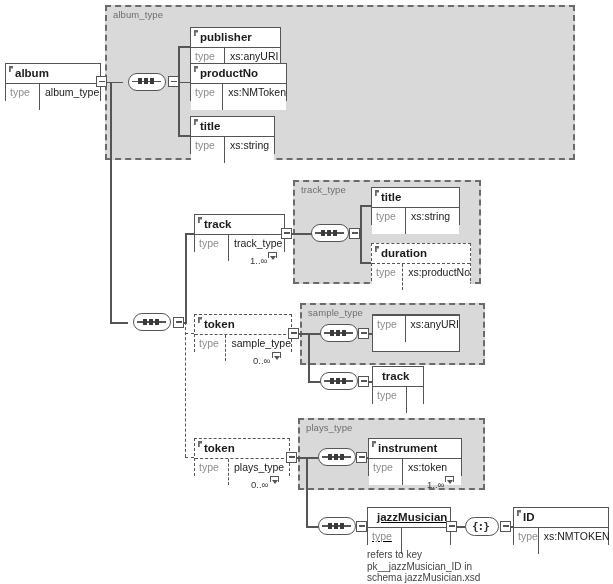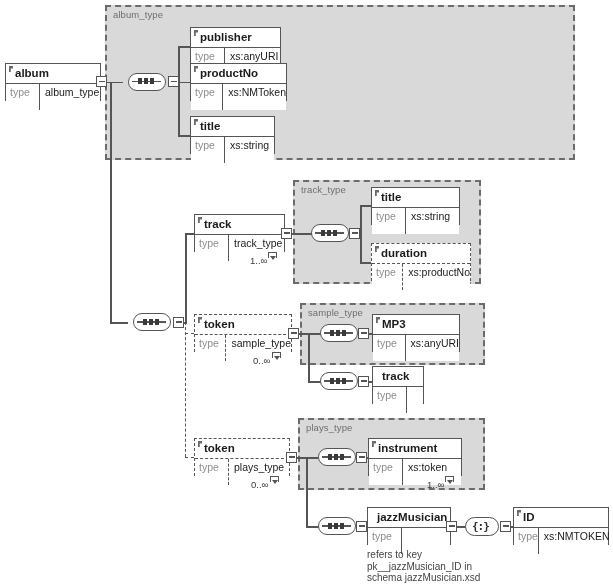--- a/index.html
+++ b/index.html
@@ -407,21 +407,20 @@
     <div class="trow">
       <span class="tkey">type</span>
       <span class="tval">sample_type</span>
     </div>
   </div>
   <div class="minus" style="left:288px;top:327.5px;"></div>
   <div class="cardarrow" style="left:272px;top:352px;"></div>
   <div class="card" style="left:253px;top:355px;">0..∞</div>
 
   <div class="node" style="left:372px;top:314px;width:88px;height:38px;">
-    <div class="nname"><span class="flag"></span><span>MP3</span></div>
     <div class="trow">
       <span class="tkey">type</span>
       <span class="tval">xs:anyURI</span>
     </div>
   </div>
 
   <div class="node" style="left:372px;top:366px;width:52px;height:38px;">
     <div class="nname"><span>track</span></div>
     <div class="trow">
       <span class="tkey">type</span>
@@ -443,21 +442,21 @@
   <div class="node multi" style="left:368px;top:438px;width:94px;height:38px;">
     <div class="nname"><span class="flag"></span><span>instrument</span></div>
     <div class="trow">
       <span class="tkey">type</span>
       <span class="tval">xs:token</span>
     </div>
   </div>
   <div class="cardarrow" style="left:445px;top:476px;"></div>
   <div class="card" style="left:427px;top:479px;">1..∞</div>
 
-  <div class="node" style="left:367px;top:507px;width:84px;height:38px;">
+  <div class="node" style="left:367px;top:507px;width:84px;height:38px;text-decoration:underline;">
     <div class="nname"><span>jazzMusician</span></div>
     <div class="trow">
       <span class="tkey">type</span>
       <span class="tval"></span>
     </div>
   </div>
   <div class="minus" style="left:446px;top:520.5px;"></div>
 
   <div class="node" style="left:513px;top:507px;width:96px;height:38px;">
     <div class="nname"><span class="flag"></span><span>ID</span></div>

